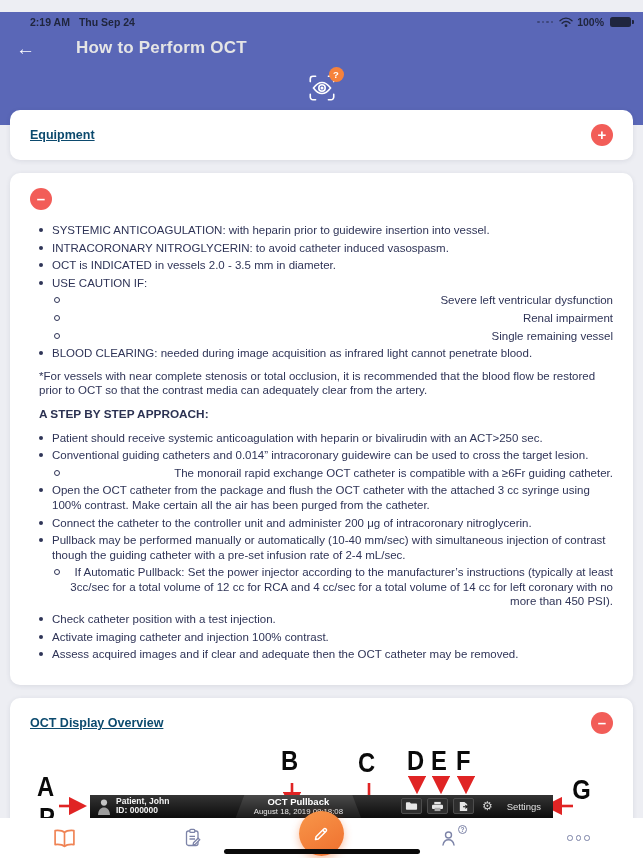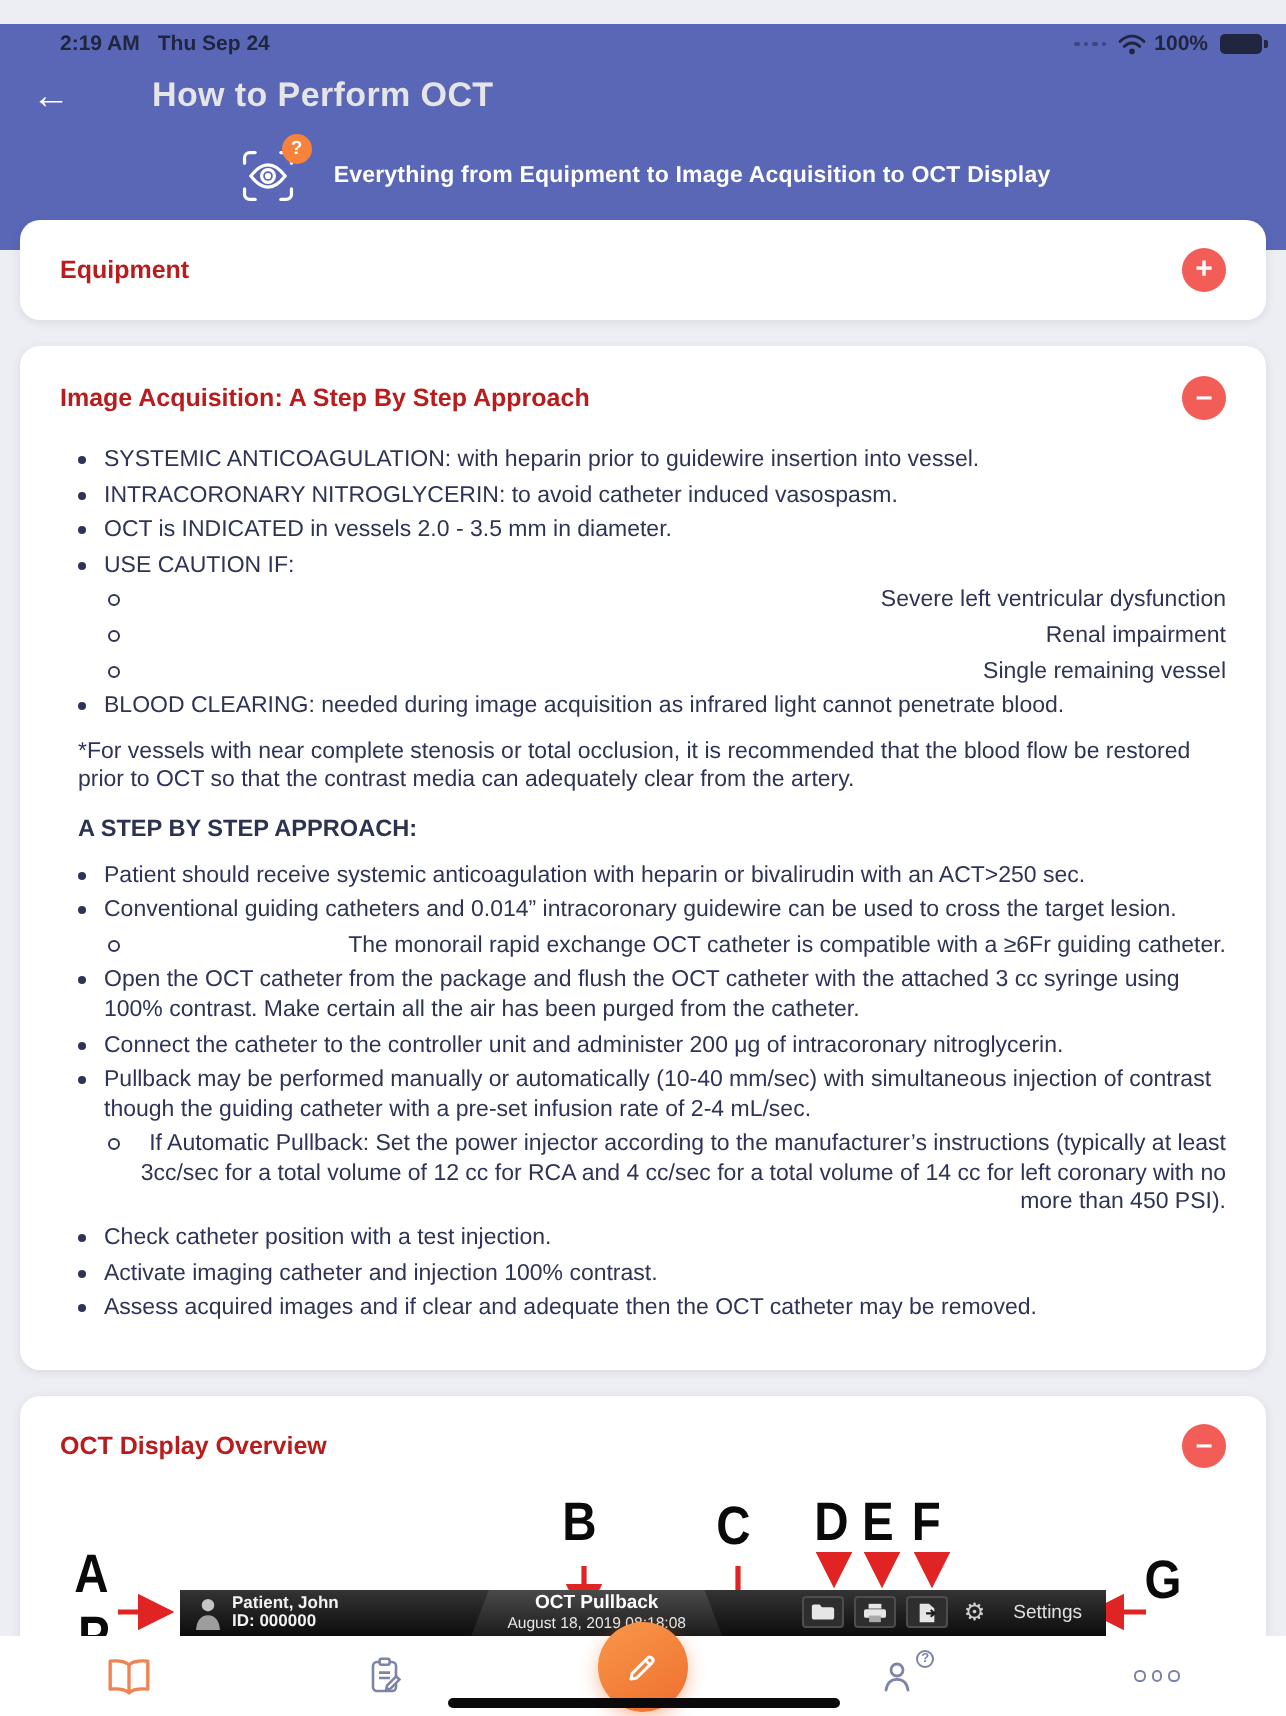--- a/index.html
+++ b/index.html
@@ -33,21 +33,21 @@
     display:flex; align-items:center; justify-content:center;
   }
   .banner-text { color:#fff; font-size:11.5px; font-weight:700; letter-spacing:.1px; }
   
   .content { margin-top:-15px; padding:0 10px; position:relative; }
   .card {
     background:#fff; border-radius:10px; box-shadow:0 1px 5px rgba(40,45,80,.10);
     padding:12px 20px; margin-bottom:13px;
   }
   .card-head { display:flex; align-items:center; justify-content:space-between; cursor:pointer; }
-  .card-title { color:#b91c1c; font-size:12.5px; font-weight:600; }
+  .card-title { color:#0c4a6e; font-size:12.5px; font-weight:600;text-decoration:underline; }
   .toggle-btn {
     width:22px; height:22px; border-radius:50%; background:#f25d58; color:#fff; border:none;
     font-size:15px; font-weight:700; line-height:20px; text-align:center; cursor:pointer; flex:0 0 auto;
   }
   .card.equipment { padding:14px 20px; }
   .card.acquisition { padding:15px 20px 20px; }
   .acq-body { margin-top:13px; }
   .li { position:relative; padding-left:16px; margin:0 0 3px 6px; font-size:11.5px; line-height:14.6px; color:#2f3457; }
   .li.bullet::before { content:""; position:absolute; left:3px; top:5px; width:4px; height:4px; border-radius:50%; background:#2f3457; }
   .li.sub { margin-left:22px;text-align:right; }
@@ -153,36 +153,34 @@
         <path d="M4 9V6.5A2.5 2.5 0 0 1 6.5 4H9"></path>
         <path d="M21 4h2.5A2.5 2.5 0 0 1 26 6.5V9"></path>
         <path d="M26 21v2.5a2.5 2.5 0 0 1-2.5 2.5H21"></path>
         <path d="M9 26H6.5A2.5 2.5 0 0 1 4 23.5V21"></path>
         <path d="M7 15c2.6-3.5 5.3-5.2 8-5.2s5.4 1.7 8 5.2c-2.6 3.5-5.3 5.2-8 5.2S9.6 18.5 7 15Z"></path>
         <circle cx="15" cy="15" r="3"></circle>
         <circle cx="15" cy="15" r=".7" fill="#fff"></circle>
       </svg>
       <span class="banner-badge">?</span>
     </span>
-    <span class="banner-text">Everything from Equipment to Image Acquisition to OCT Display</span>
   </div>
 </header>
 
 <main class="content">
 
   <section class="card equipment">
     <div class="card-head">
       <span class="card-title">Equipment</span>
       <button class="toggle-btn">+</button>
     </div>
   </section>
 
   <section class="card acquisition">
     <div class="card-head">
-      <span class="card-title">Image Acquisition: A Step By Step Approach</span>
       <button class="toggle-btn">–</button>
     </div>
     <div class="acq-body">
         <div class="li bullet">SYSTEMIC ANTICOAGULATION: with heparin prior to guidewire insertion into vessel.</div>
         <div class="li bullet">INTRACORONARY NITROGLYCERIN: to avoid catheter induced vasospasm.</div>
         <div class="li bullet">OCT is INDICATED in vessels 2.0 - 3.5 mm in diameter.</div>
         <div class="li bullet">USE CAUTION IF:</div>
         <div class="li sub">Severe left ventricular dysfunction</div>
         <div class="li sub">Renal impairment</div>
         <div class="li sub">Single remaining vessel</div>

